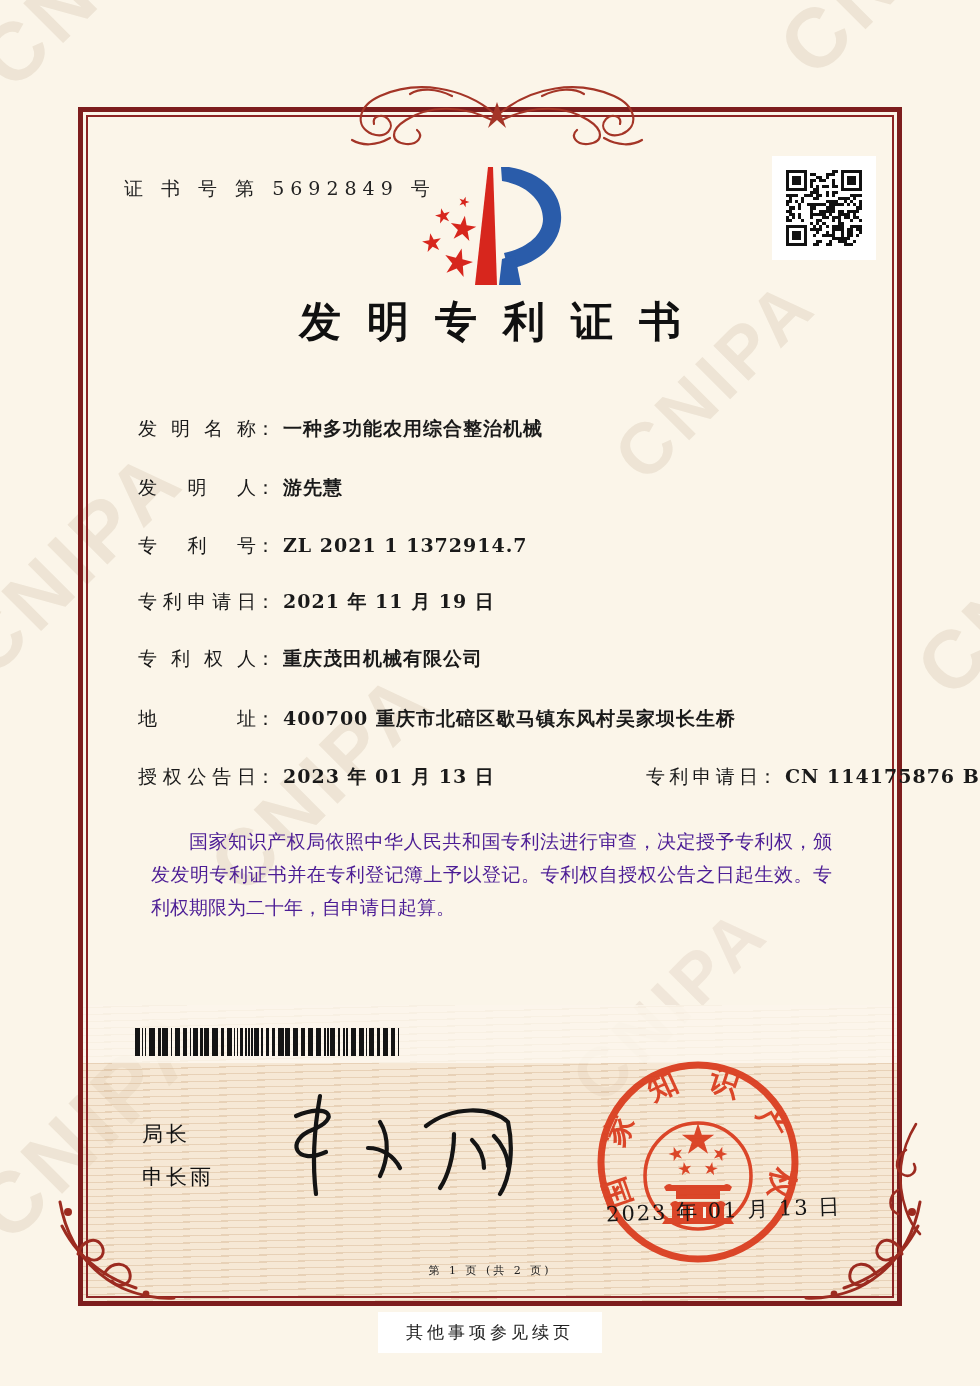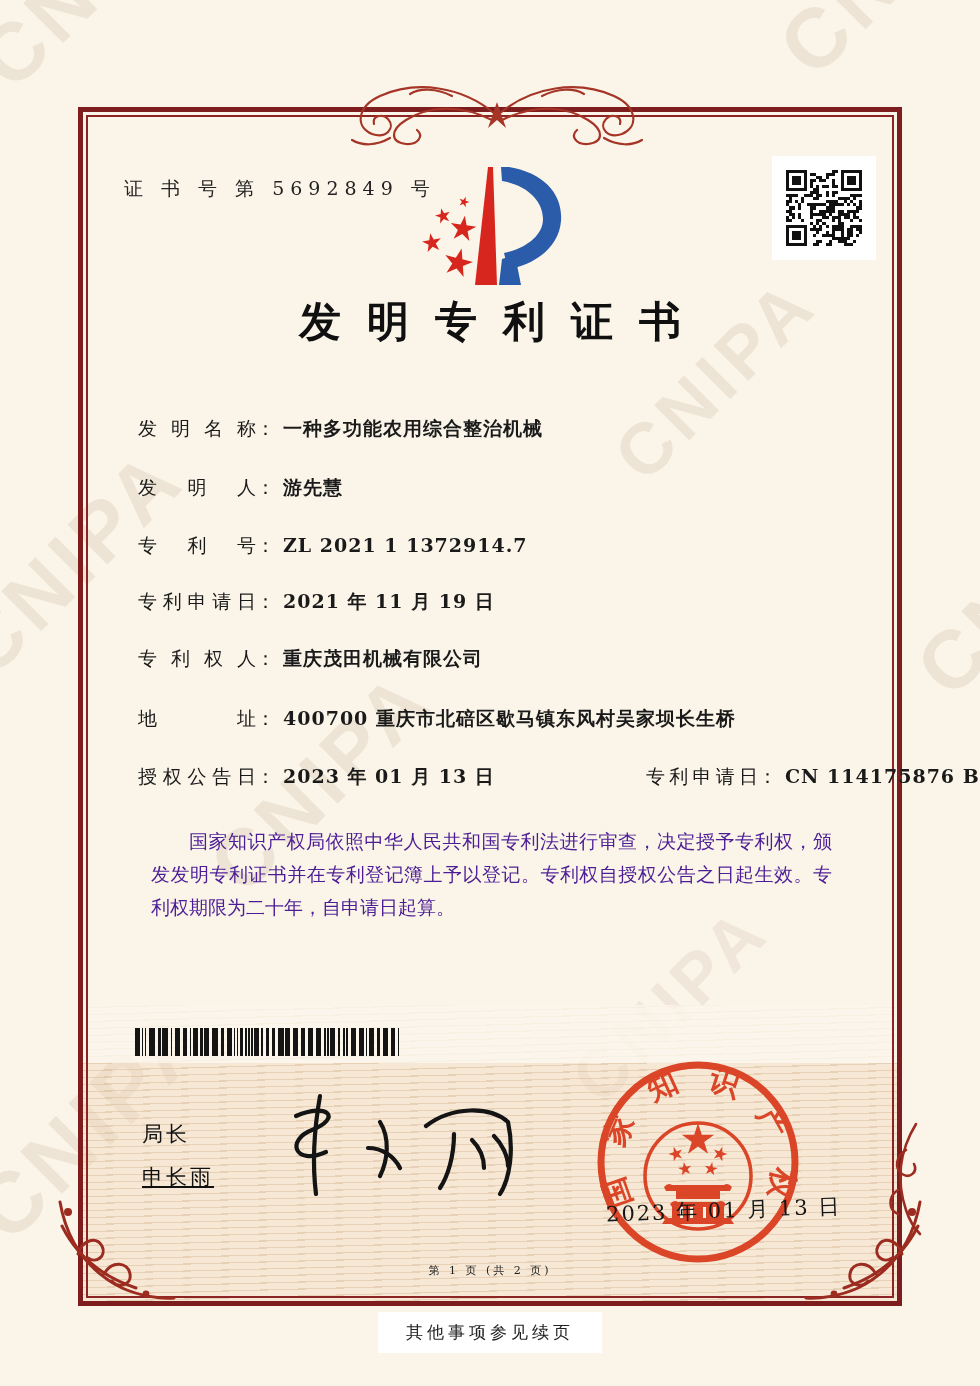--- a/index.html
+++ b/index.html
@@ -425,21 +425,21 @@
     <div style="width: 5.1px; margin-right: 1.5px; background: rgb(20, 20, 20); flex: 0 0 auto;"></div>
     <div style="width: 1.7px; margin-right: 1.5px; background: rgb(20, 20, 20); flex: 0 0 auto;"></div>
     <div style="width: 5.1px; margin-right: 3px; background: rgb(20, 20, 20); flex: 0 0 auto;"></div>
     <div style="width: 3.4px; margin-right: 3px; background: rgb(20, 20, 20); flex: 0 0 auto;"></div>
     <div style="width: 5.1px; margin-right: 3px; background: rgb(20, 20, 20); flex: 0 0 auto;"></div>
     <div style="width: 3.4px; margin-right: 3px; background: rgb(20, 20, 20); flex: 0 0 auto;"></div>
     <div style="width: 1.7px; margin-right: 3px; background: rgb(20, 20, 20); flex: 0 0 auto;"></div>
   </div>
 
 <div class="signer" style="top:1120px;">局长</div>
-<div class="signer" style="top:1163px;text-decoration:underline;">申长雨</div>
+<div class="signer" style="top:1163px;">申长雨</div>
 
 <svg class="signature" width="260" height="130" viewBox="0 0 260 130">
   <g fill="none" stroke="#141414" stroke-width="4.2" stroke-linecap="round" stroke-linejoin="round">
     <path d="M52,14 C46,48 44,80 48,112"></path>
     <path d="M28,34 C60,20 74,36 44,48 C18,58 26,84 58,70"></path>
     <path d="M112,40 C122,56 120,78 112,94"></path>
     <path d="M100,66 C114,66 126,74 132,86"></path>
     <path d="M158,44 C184,24 222,24 240,40 C246,68 242,96 232,112"></path>
     <path d="M186,52 C186,74 180,94 172,106"></path>
     <path d="M204,58 C212,66 216,76 216,86"></path>

